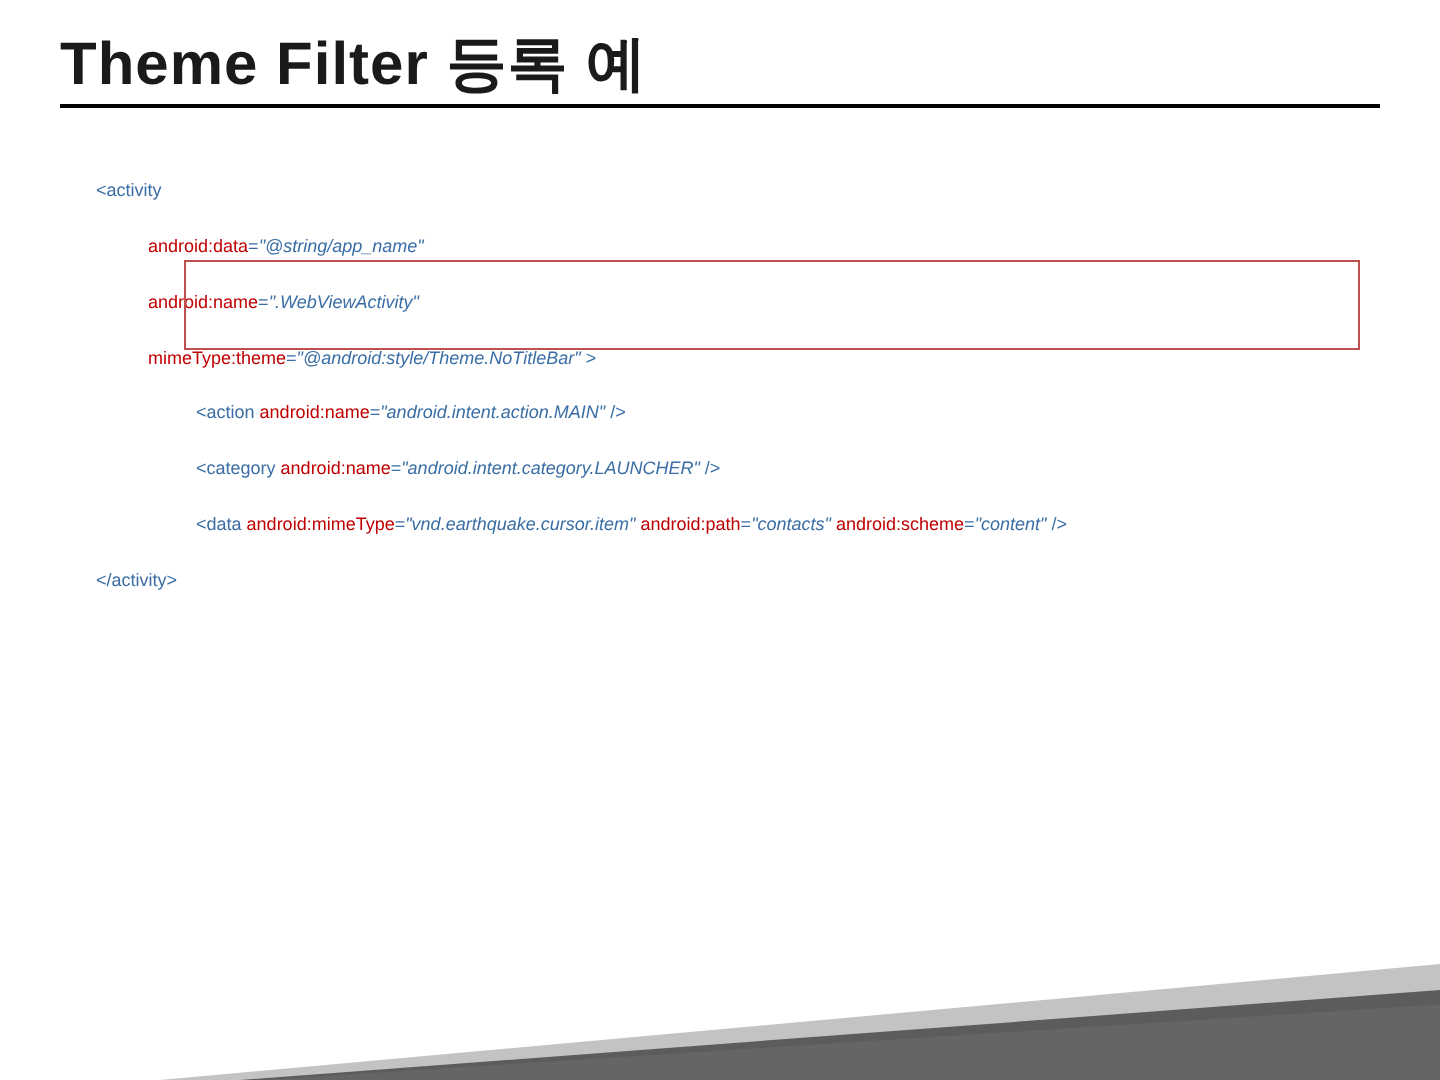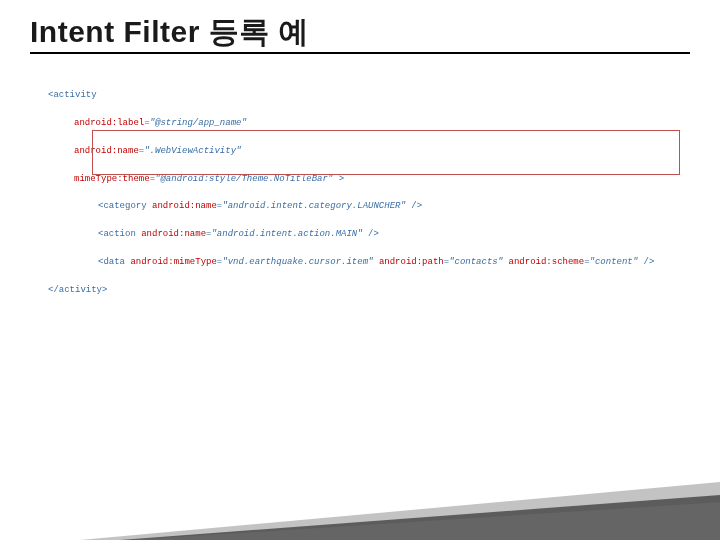--- a/index.html
+++ b/index.html
@@ -25,21 +25,21 @@
     top: 52px;
     left: 30px;
     width: 660px;
     height: 2px;
     background: #000;
   }
   .code-block {
     position: absolute;
     top: 75px;
     left: 48px;
-    font-family: Liberation Mono, monospace;
+    font-family: Liberation Sans, sans-serif;
     font-size: 9px;
     line-height: 1.55;
     white-space: pre;
   }
   .tag { color: #3a6ea5; }
   .attr { color: #c00000; }
   .eq  { color: #3a6ea5; }
   .str { color: #3a6ea5; font-style: italic; }
 
   .ind1 { padding-left: 0; }
@@ -81,30 +81,30 @@
     width: 640px;
     height: 58px;
     background: #b8b8b8;
     clip-path: polygon(0% 100%, 100% 0%, 100% 35%, 8% 100%);
     opacity: 0.85;
   }
 </style>
 </head>
 <body>
 
-<div class="title">Intent Filter 등록 예</div>
+<div class="title">Theme Filter 등록 예</div>
 <div class="title-underline"></div>
 
 <div class="code-block">
 <div class="ind1"><span class="tag">&lt;activity</span></div>
-<div class="ind2"><span class="attr">android:label</span><span class="eq">=</span><span class="str">"@string/app_name"</span></div>
+<div class="ind2"><span class="attr">android:data</span><span class="eq">=</span><span class="str">"@string/app_name"</span></div>
 <div class="ind2"><span class="attr">android:name</span><span class="eq">=</span><span class="str">".WebViewActivity"</span></div>
 <div class="ind2"><span class="attr">mimeType:theme</span><span class="eq">=</span><span class="str">"@android:style/Theme.NoTitleBar"</span><span class="tag"> &gt;</span></div>
+<div class="ind3"><span class="tag">&lt;action</span> <span class="attr">android:name</span><span class="eq">=</span><span class="str">"android.intent.action.MAIN"</span><span class="tag"> /&gt;</span></div>
 <div class="ind3"><span class="tag">&lt;category</span> <span class="attr">android:name</span><span class="eq">=</span><span class="str">"android.intent.category.LAUNCHER"</span><span class="tag"> /&gt;</span></div>
-<div class="ind3"><span class="tag">&lt;action</span> <span class="attr">android:name</span><span class="eq">=</span><span class="str">"android.intent.action.MAIN"</span><span class="tag"> /&gt;</span></div>
 <div class="ind3"><span class="tag">&lt;data</span> <span class="attr">android:mimeType</span><span class="eq">=</span><span class="str">"vnd.earthquake.cursor.item"</span> <span class="attr">android:path</span><span class="eq">=</span><span class="str">"contacts"</span> <span class="attr">android:scheme</span><span class="eq">=</span><span class="str">"content"</span><span class="tag"> /&gt;</span></div>
 <div class="ind1"><span class="tag">&lt;/activity&gt;</span></div>
 </div>
 
 <div class="highlight-box"></div>
 
 <div class="decor">
   <div class="wedge-light"></div>
   <div class="wedge-dark"></div>
 </div>

